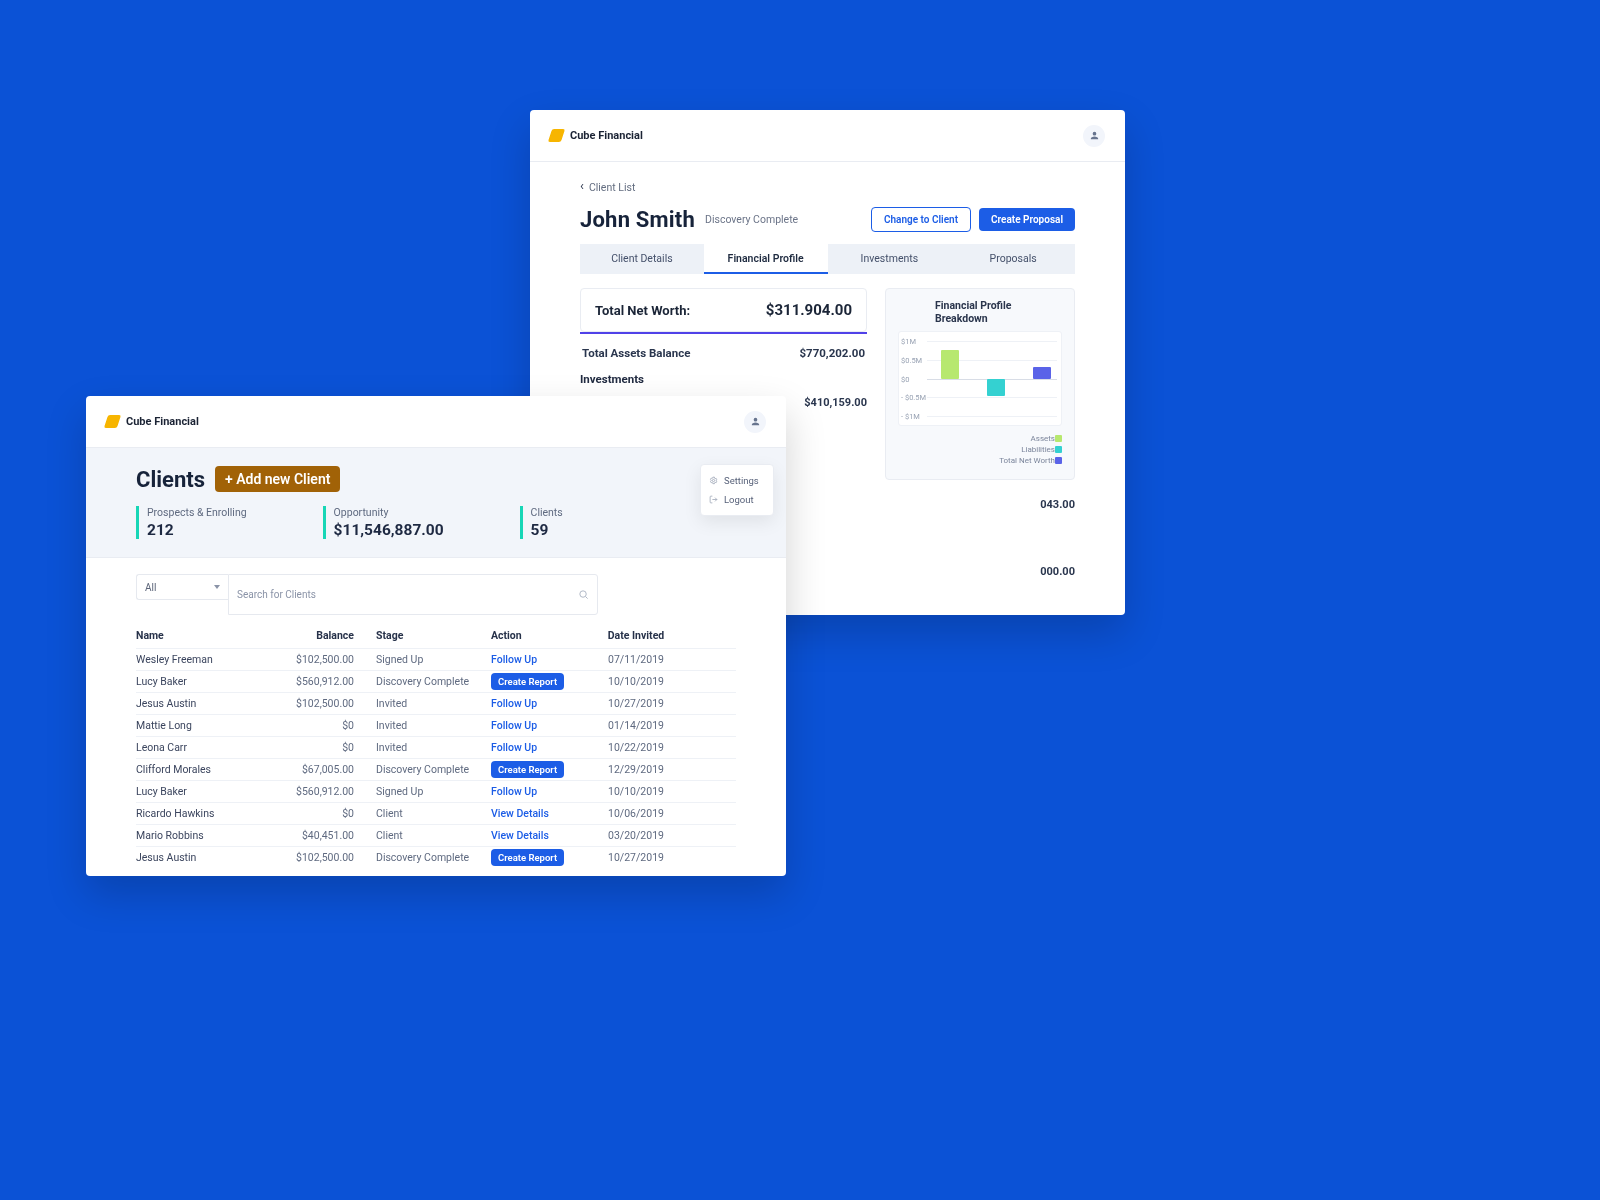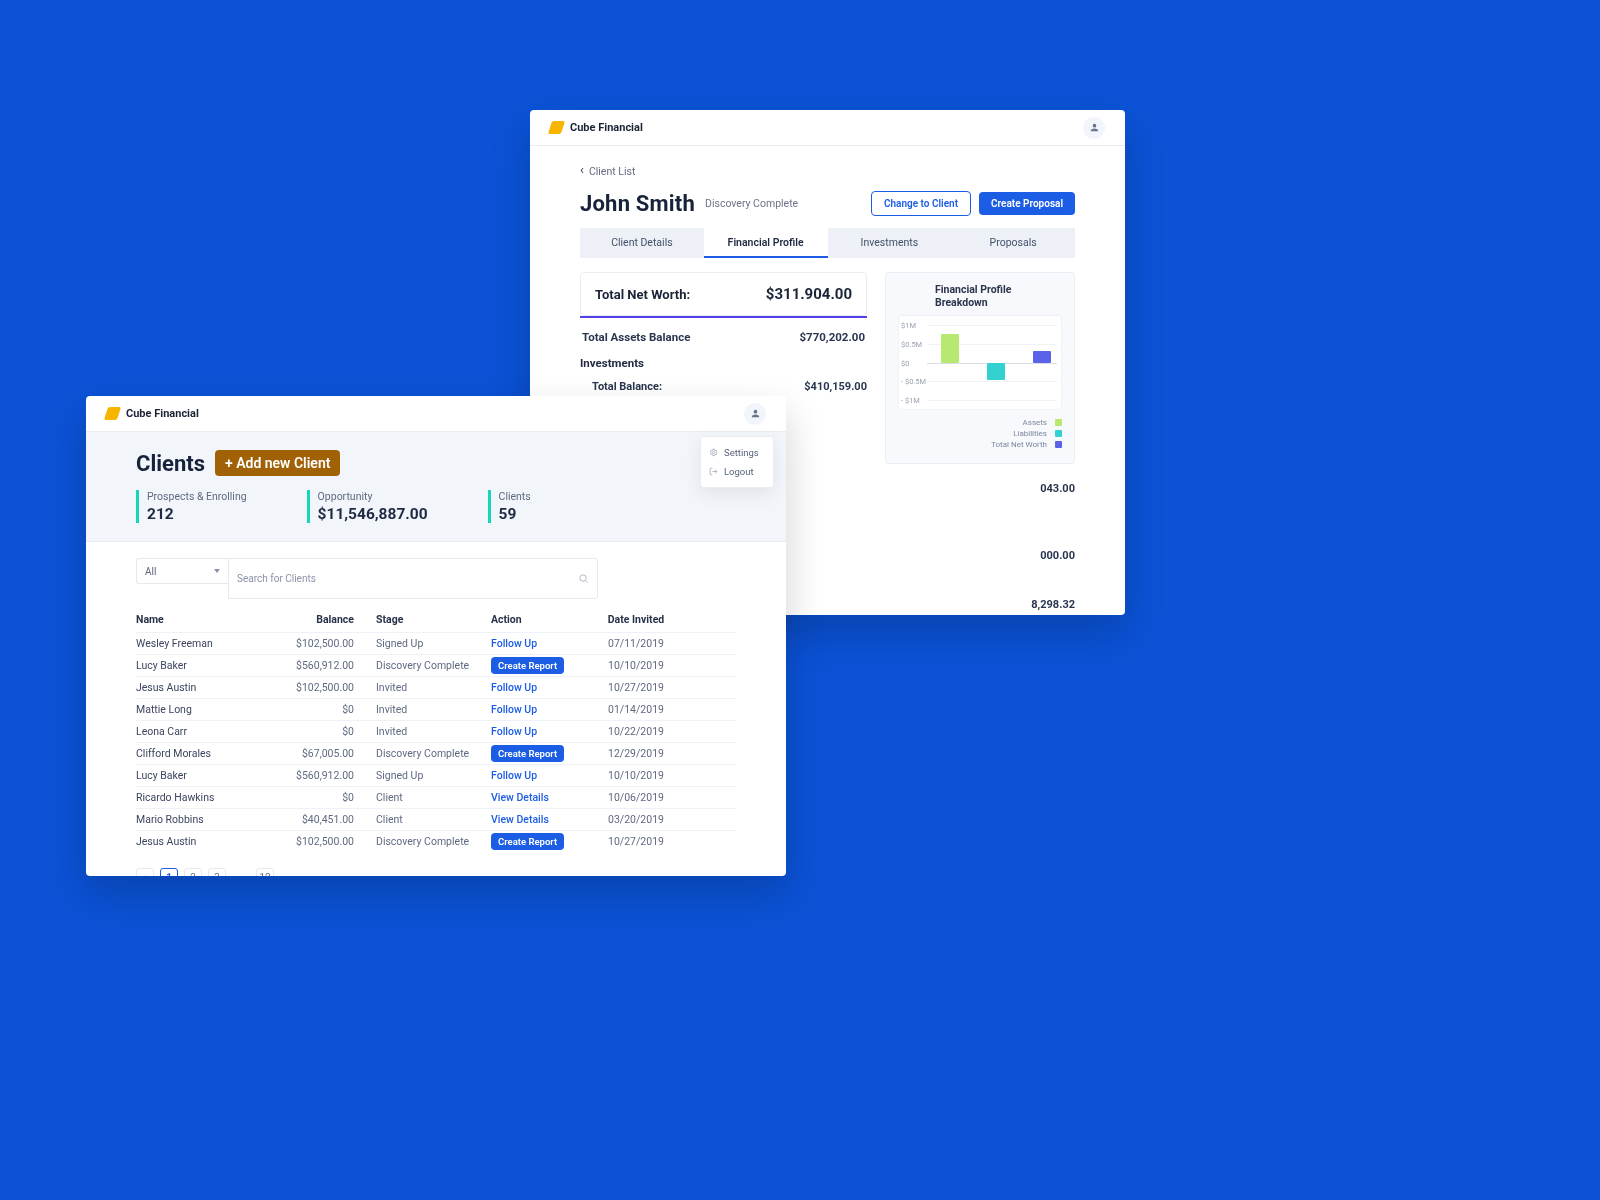--- a/index.html
+++ b/index.html
@@ -18,21 +18,21 @@
     box-shadow: 0 18px 40px rgba(0,0,0,.18);
     border-radius: 4px;
     overflow: hidden;
   }
   
   #card-detail {
     left: 530px; top: 110px;
     width: 595px; height: 505px;
   }
   .topbar {
-    height: 36px;
+    height: 52px;
     display: flex; align-items: center;
     padding: 0 20px;
     border-bottom: 1px solid #e9ecf2;
   }
   .brand { display: flex; align-items: center; gap: 7px; font-size: 11px; font-weight: 700; color:#1b2334; }
   .logo { width: 13px; height: 13px; background:#f7b500; transform: skewX(-18deg); border-radius:2px; }
   .grow { flex:1; }
   .avatar-btn {
     width: 22px; height: 22px; border-radius: 50%;
     background:#f2f5fb; display:flex; align-items:center; justify-content:center;
@@ -71,42 +71,42 @@
   .breakdown-card { border:1px solid #e9ecf2; border-radius:4px; background:#f7f9fc; padding:10px 12px 12px; }
   .breakdown-title { font-size:10.5px; font-weight:700; color:#2a354c; margin-bottom:6px;padding-left:37px; }
   .chart { position:relative; height:95px; background:#fff; border:1px solid #eef1f6; border-radius:3px; padding:6px 4px 6px 28px; }
   .ytick { position:absolute; left:2px; font-size:7.5px; color:#98a2b3; transform:translateY(-50%);}
   .grid-line { position:absolute; left:28px; right:4px; height:1px; background:#eef1f6; }
   .bar { position:absolute; width:18px; border-radius:1px; }
   .bar.assets { background:#b7e86f; }
   .bar.liab { background:#34d1d1; }
   .bar.net { background:#5a63e8; }
   .legend { margin-top:8px; font-size:8px; color:#7c869c; text-align:right; }
-  .legend div { display:flex; justify-content:flex-end; align-items:center; gap:8px; margin-bottom:2px; }
+  .legend div { display:flex; justify-content:flex-end; align-items:center; gap:0; margin-bottom:2px; }
   .sw { width:7px; height:7px; border-radius:1px; }
 
   
   .peek { padding: 18px 50px 0 50px; font-size:11px; font-weight:700; color:#2a364e; display:flex; }
   .peek .v { margin-left:auto; }
 
   
   #card-list {
     left: 86px; top: 396px;
     width: 700px; height: 480px;
   }
   .list-hero { background:#f2f5fa; padding:18px 50px 18px 50px; border-bottom:1px solid #e9ecf2; position:relative; }
   .list-title-row { display:flex; align-items:center; gap:10px; }
   .list-title { font-size:22px; font-weight:700; color:#17233a; }
   .btn-sm { font-size:14px; background:#a16207; color:#fff; border:none; border-radius:4px; padding:5px 10px; font-weight:600; }
-  .stats-row { display:flex; margin-top:14px; gap:60px; }
+  .stats-row { display:flex; margin-top:14px; gap:76px; }
   .stat { border-left:3px solid #17d6b6; padding-left:8px; }
   .stat .slabel { font-size:10.5px; color:#5f6a80; }
   .stat .sval { font-size:15.5px; font-weight:700; color:#1e2942; margin-top:2px; }
   .popover {
-    position:absolute; top:4px; right:12px;
+    position:absolute; top:16px; right:12px;
     width:74px; background:#fff; border:1px solid #e9ecf2; border-radius:4px;
     box-shadow:0 6px 18px rgba(0,0,0,.08); padding:6px 0;
   }
   .popover .pop-item { display:flex; align-items:center; gap:6px; padding:4px 8px; font-size:9.5px; color:#58627a; }
   .popover svg { width:9px; height:9px; fill:none; stroke:#98a2b3; stroke-width:2; }
 
   
   #card-list .topbar { }
 
   

